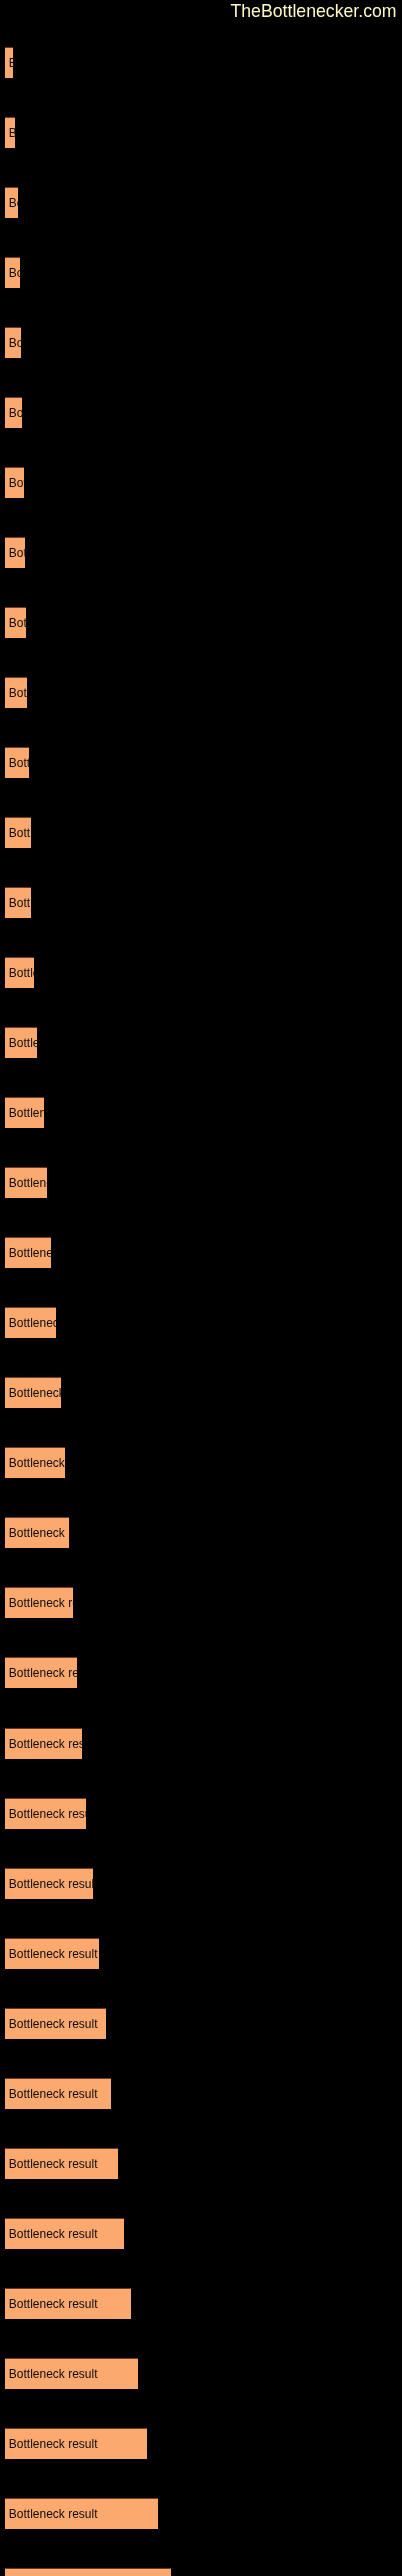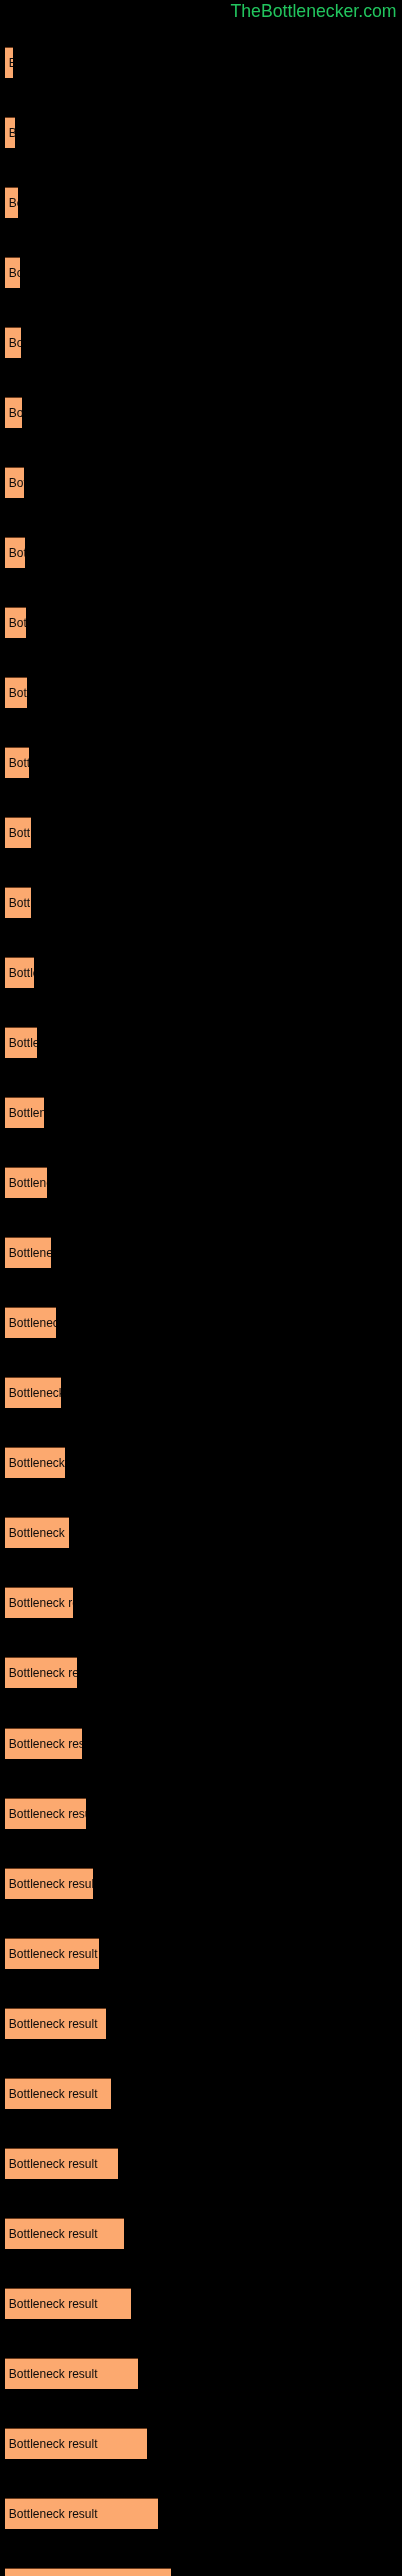--- a/index.html
+++ b/index.html
@@ -21,21 +21,21 @@
     width: 403px;
     height: 2576px;
     background: #000000;
   }
   #watermark {
     position: absolute;
     right: 6.4px;
     top: 0.8px;
     font-size: 17.7px;
     line-height: 21px;
-    color: #22c55e;
+    color: #fef9c3;
     font-family: "Liberation Sans", sans-serif;
     letter-spacing: 0px;
     white-space: nowrap;
     user-select: none;
   }
   #bars-layer {
     position: absolute;
     left: 0;
     top: 0;
     width: 403px;

